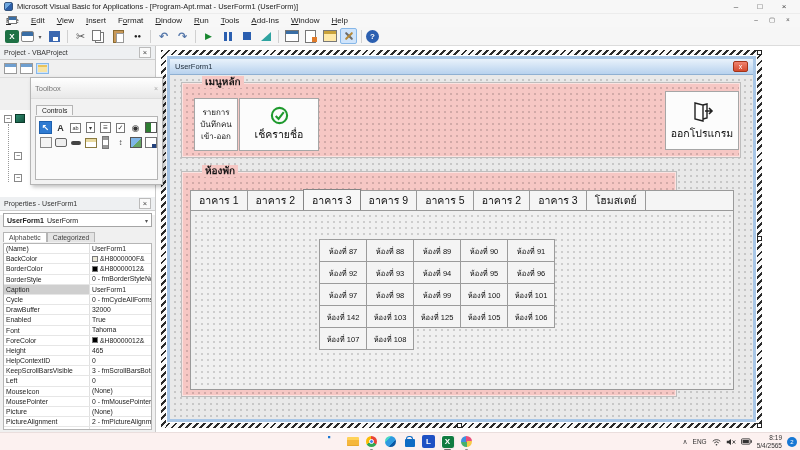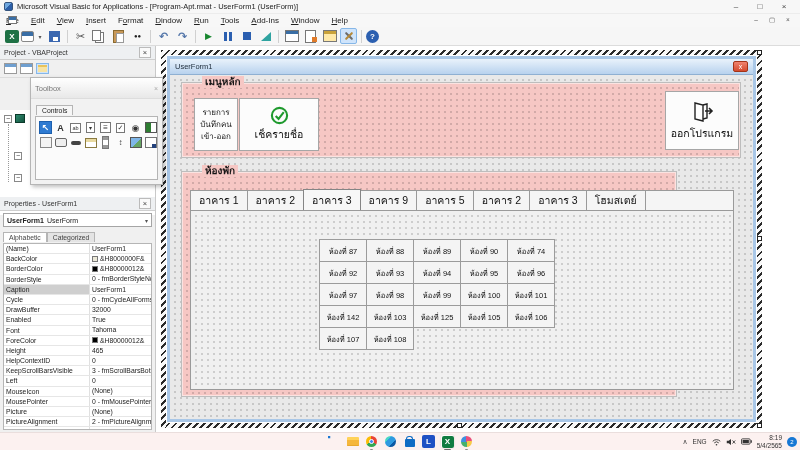--- a/index.html
+++ b/index.html
@@ -509,21 +509,21 @@
                   <div class="mp-tab">อาคาร 3</div>
                   <div class="mp-tab">โฮมสเตย์</div>
                 </div>
               <div class="mp-content dots">
                 <div class="rooms">
 
                 <div class="room-btn">ห้องที่ 87</div>
                     <div class="room-btn">ห้องที่ 88</div>
                     <div class="room-btn">ห้องที่ 89</div>
                     <div class="room-btn">ห้องที่ 90</div>
-                    <div class="room-btn">ห้องที่ 74</div>
+                    <div class="room-btn">ห้องที่ 91</div>
                     <div class="room-btn">ห้องที่ 92</div>
                     <div class="room-btn">ห้องที่ 93</div>
                     <div class="room-btn">ห้องที่ 94</div>
                     <div class="room-btn">ห้องที่ 95</div>
                     <div class="room-btn">ห้องที่ 96</div>
                     <div class="room-btn">ห้องที่ 97</div>
                     <div class="room-btn">ห้องที่ 98</div>
                     <div class="room-btn">ห้องที่ 99</div>
                     <div class="room-btn">ห้องที่ 100</div>
                     <div class="room-btn">ห้องที่ 101</div>

